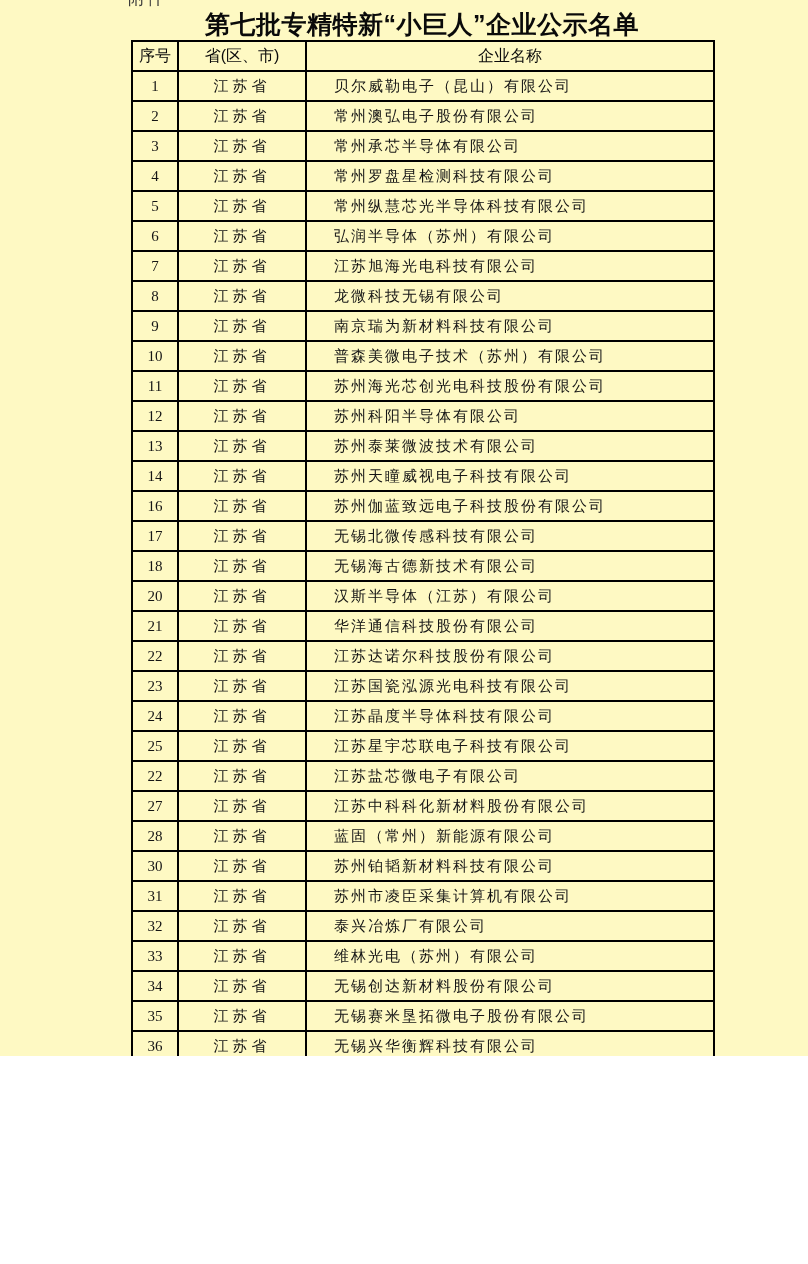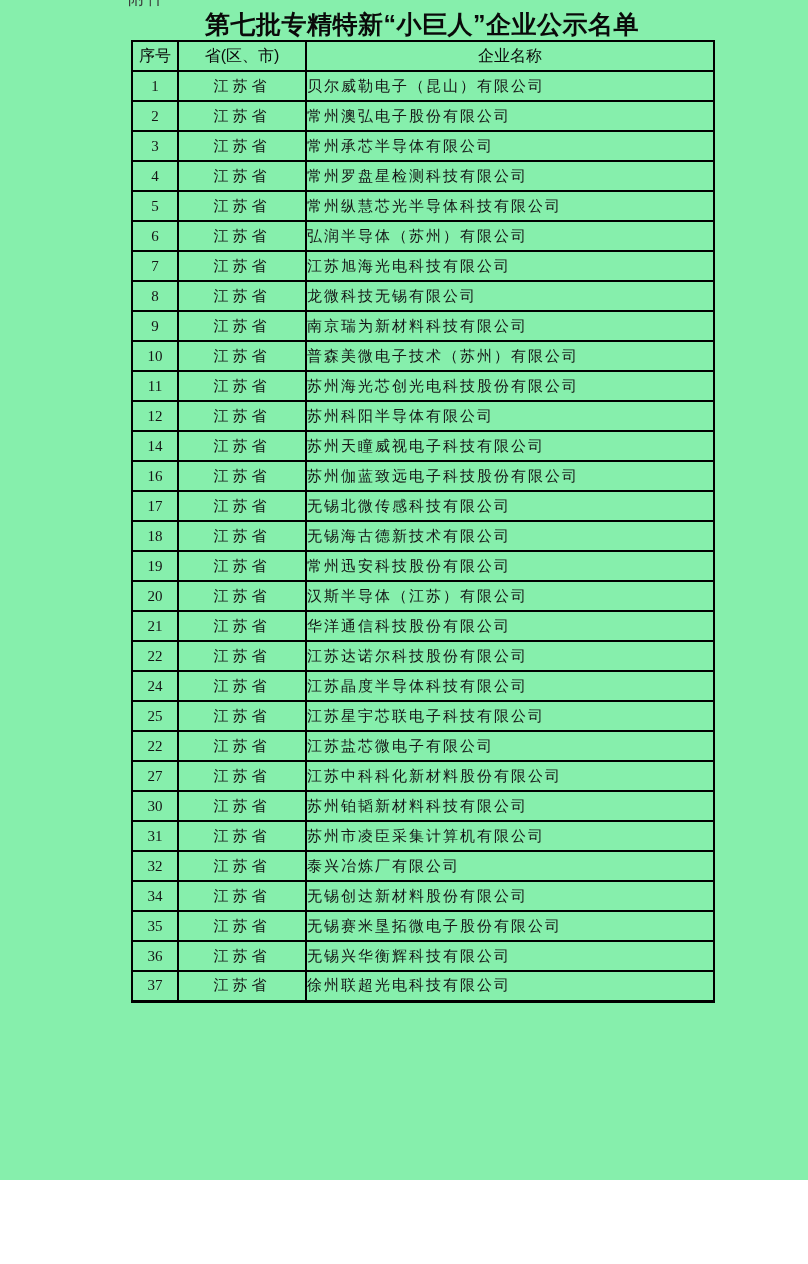--- a/index.html
+++ b/index.html
@@ -4,22 +4,22 @@
 <style>
   * { margin:0; padding:0; box-sizing:border-box; }
   html,body { background:#ffffff; }
   body {
     font-family: "Liberation Serif", "DejaVu Serif", serif;
     color:#1a1a1a;
   }
   .doc {
     position:relative;
     width:808px;
-    height:1180px;
-    background:#86efac;
+    height:1056px;
+    background:#fef9c3;
     overflow:hidden;
   }
   .clipped-top {
     position:absolute;
     top:0; left:128px;
     width:80px; height:8px;
     overflow:hidden;
     color:#3a3a3a;
   }
   .clipped-top span {
@@ -62,21 +62,21 @@
   col.c-name{ width:408px; }
   th {
     font-family:"Liberation Sans","DejaVu Sans",sans-serif;
     font-weight:normal;
     font-size:16px;
     color:#0a0a0a;
   }
   td { font-size:15px; color:#151515; }
   td.no   { text-align:center; font-size:15px; }
   td.prov { text-align:center; letter-spacing:4px; }
-  td.name { text-align:left; padding-left:0; letter-spacing:2px; }
+  td.name { text-align:left; padding-left:27px; letter-spacing:2px; }
   .footer {
     position:absolute;
     top:1227px; left:0;
     width:808px;
     text-align:center;
     font-size:18px;
     letter-spacing:2px;
     color:#222;
   }
   .bottom-artifact {
@@ -167,93 +167,108 @@
       <td class="no">11</td>
       <td class="prov">江苏省</td>
       <td class="name">苏州海光芯创光电科技股份有限公司</td>
     </tr>
         <tr>
       <td class="no">12</td>
       <td class="prov">江苏省</td>
       <td class="name">苏州科阳半导体有限公司</td>
     </tr>
         <tr>
+      <td class="no">13</td>
+      <td class="prov">江苏省</td>
+      <td class="name">苏州泰莱微波技术有限公司</td>
+    </tr>
+        <tr>
       <td class="no">14</td>
       <td class="prov">江苏省</td>
       <td class="name">苏州天瞳威视电子科技有限公司</td>
     </tr>
         <tr>
       <td class="no">16</td>
       <td class="prov">江苏省</td>
       <td class="name">苏州伽蓝致远电子科技股份有限公司</td>
     </tr>
         <tr>
       <td class="no">17</td>
       <td class="prov">江苏省</td>
       <td class="name">无锡北微传感科技有限公司</td>
     </tr>
         <tr>
       <td class="no">18</td>
       <td class="prov">江苏省</td>
       <td class="name">无锡海古德新技术有限公司</td>
     </tr>
         <tr>
-      <td class="no">19</td>
-      <td class="prov">江苏省</td>
-      <td class="name">常州迅安科技股份有限公司</td>
-    </tr>
-        <tr>
       <td class="no">20</td>
       <td class="prov">江苏省</td>
       <td class="name">汉斯半导体（江苏）有限公司</td>
     </tr>
         <tr>
       <td class="no">21</td>
       <td class="prov">江苏省</td>
       <td class="name">华洋通信科技股份有限公司</td>
     </tr>
         <tr>
       <td class="no">22</td>
       <td class="prov">江苏省</td>
       <td class="name">江苏达诺尔科技股份有限公司</td>
     </tr>
         <tr>
+      <td class="no">23</td>
+      <td class="prov">江苏省</td>
+      <td class="name">江苏国瓷泓源光电科技有限公司</td>
+    </tr>
+        <tr>
       <td class="no">24</td>
       <td class="prov">江苏省</td>
       <td class="name">江苏晶度半导体科技有限公司</td>
     </tr>
         <tr>
       <td class="no">25</td>
       <td class="prov">江苏省</td>
       <td class="name">江苏星宇芯联电子科技有限公司</td>
     </tr>
         <tr>
       <td class="no">22</td>
       <td class="prov">江苏省</td>
       <td class="name">江苏盐芯微电子有限公司</td>
     </tr>
         <tr>
       <td class="no">27</td>
       <td class="prov">江苏省</td>
       <td class="name">江苏中科科化新材料股份有限公司</td>
     </tr>
         <tr>
+      <td class="no">28</td>
+      <td class="prov">江苏省</td>
+      <td class="name">蓝固（常州）新能源有限公司</td>
+    </tr>
+        <tr>
       <td class="no">30</td>
       <td class="prov">江苏省</td>
       <td class="name">苏州铂韬新材料科技有限公司</td>
     </tr>
         <tr>
       <td class="no">31</td>
       <td class="prov">江苏省</td>
       <td class="name">苏州市凌臣采集计算机有限公司</td>
     </tr>
         <tr>
       <td class="no">32</td>
       <td class="prov">江苏省</td>
       <td class="name">泰兴冶炼厂有限公司</td>
+    </tr>
+        <tr>
+      <td class="no">33</td>
+      <td class="prov">江苏省</td>
+      <td class="name">维林光电（苏州）有限公司</td>
     </tr>
         <tr>
       <td class="no">34</td>
       <td class="prov">江苏省</td>
       <td class="name">无锡创达新材料股份有限公司</td>
     </tr>
         <tr>
       <td class="no">35</td>
       <td class="prov">江苏省</td>
       <td class="name">无锡赛米垦拓微电子股份有限公司</td>

